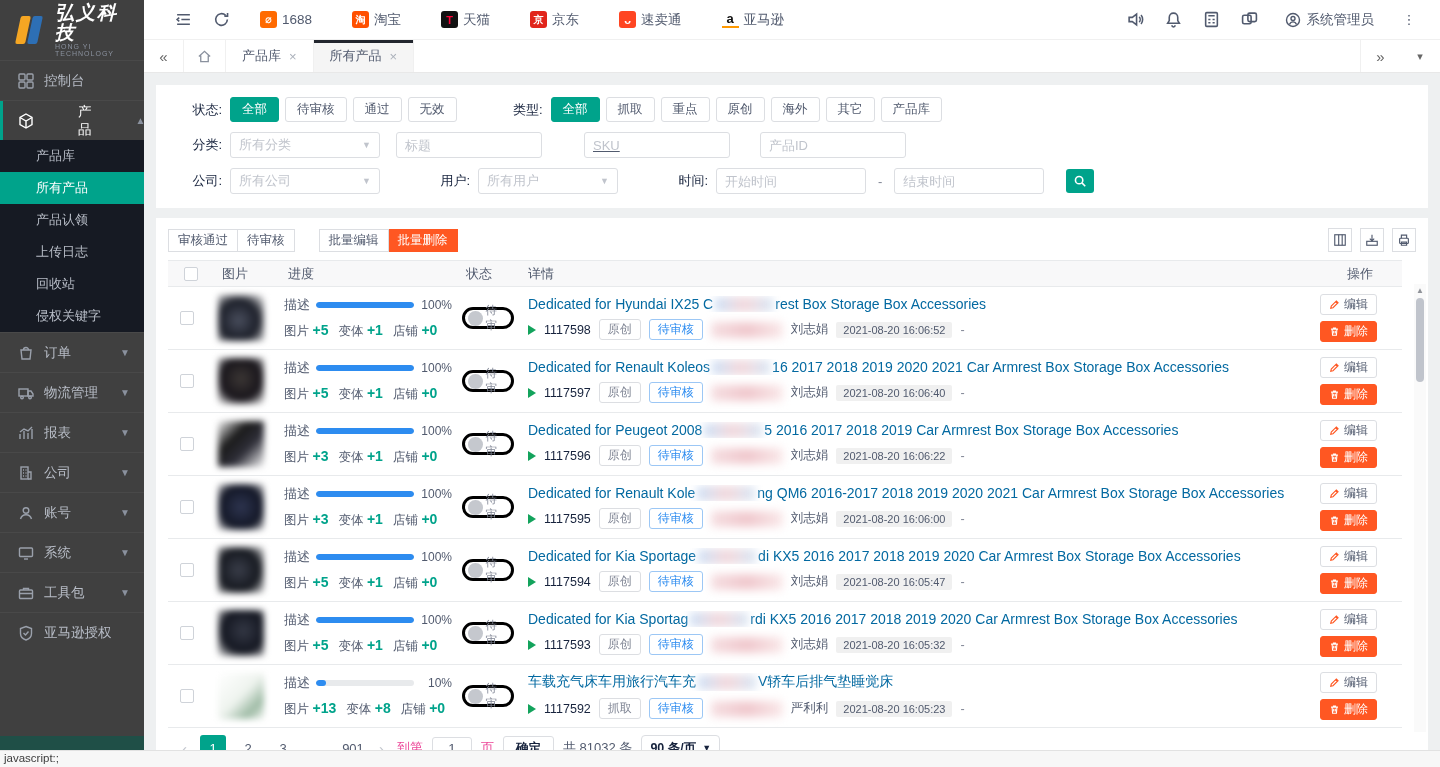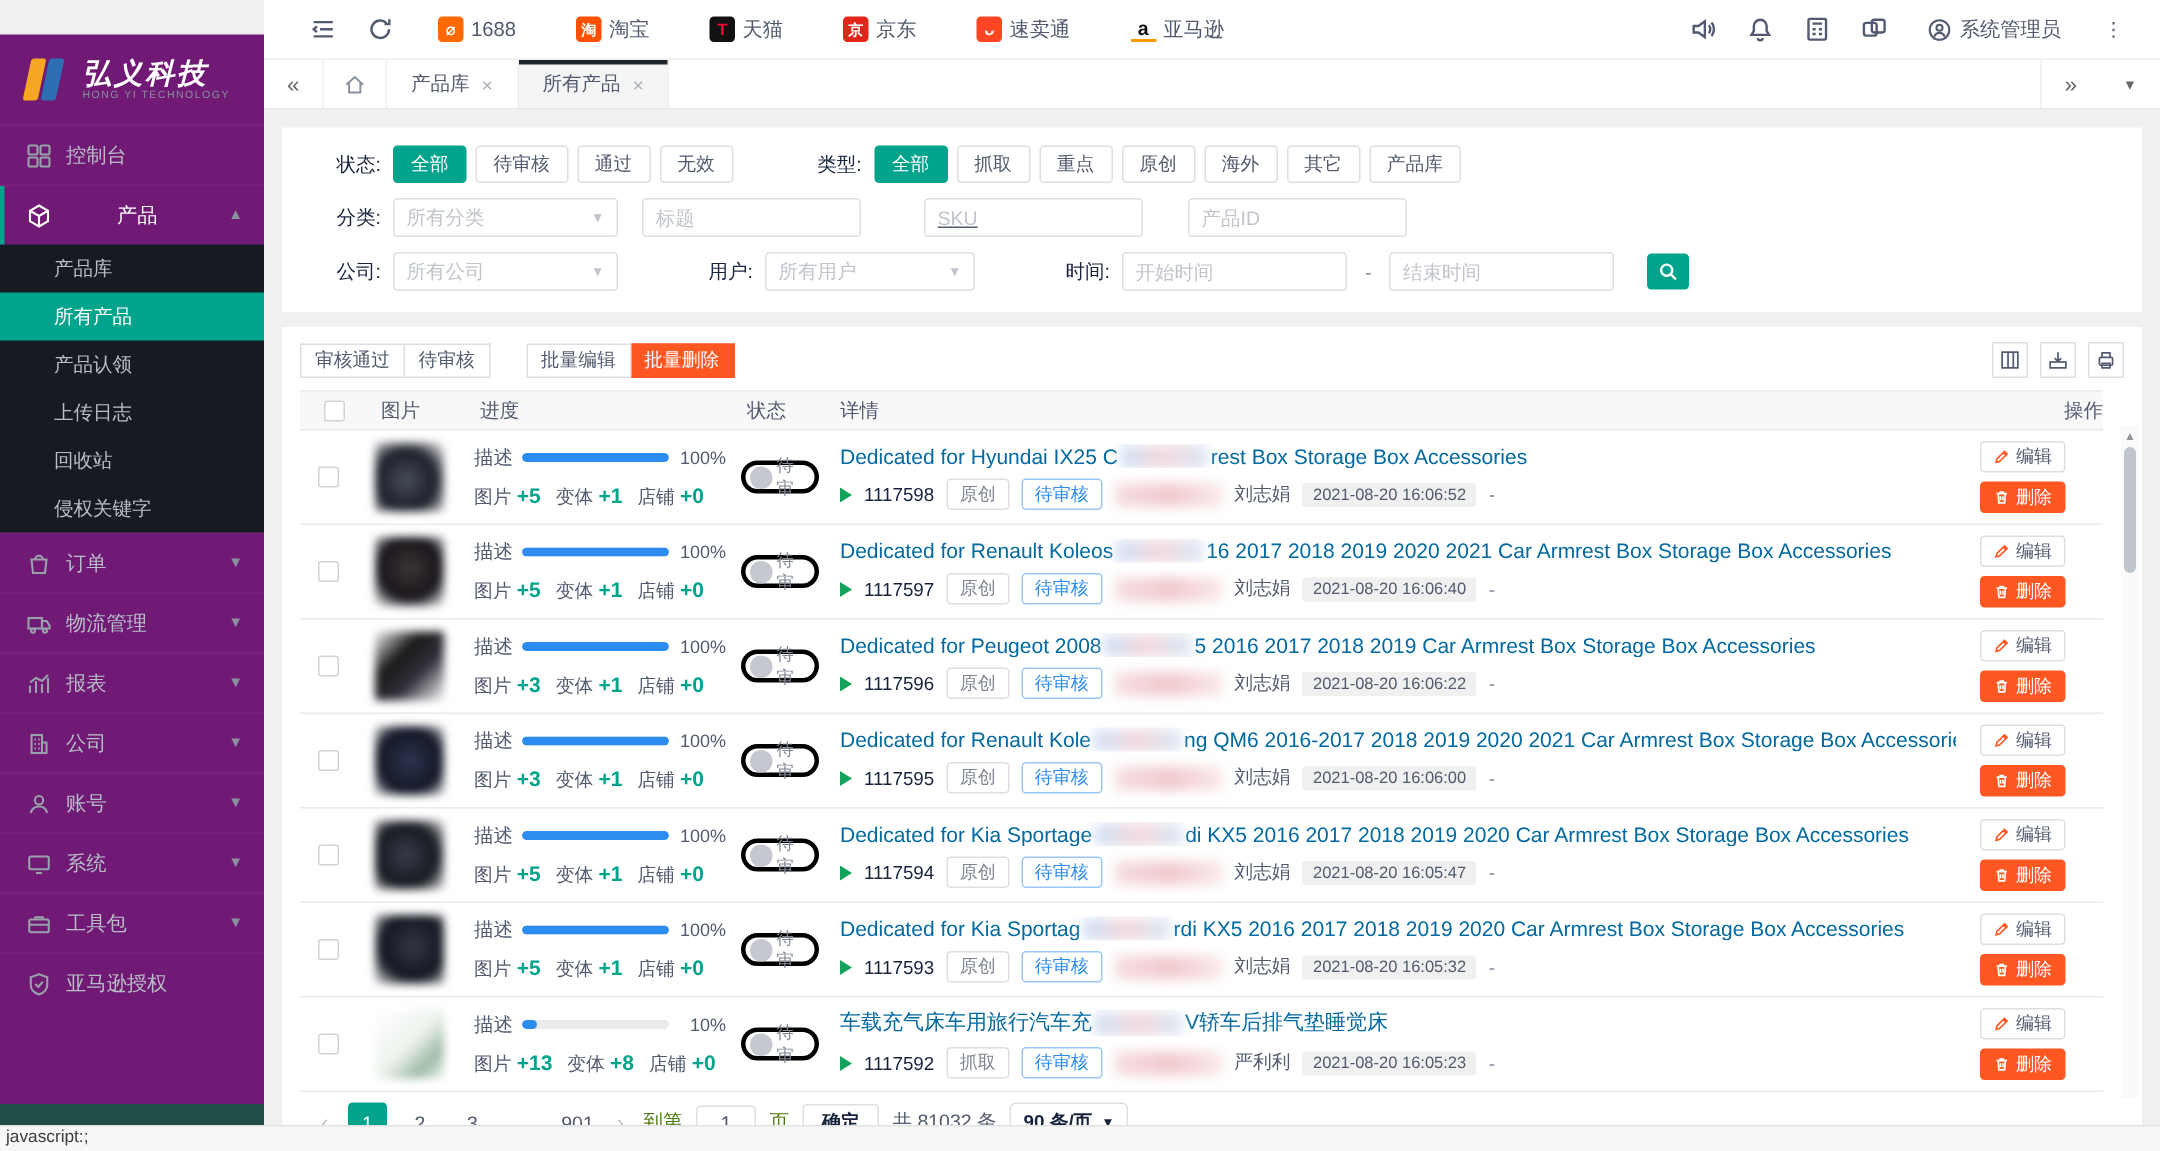--- a/index.html
+++ b/index.html
@@ -1,21 +1,21 @@
 <!DOCTYPE html>
 <html><head>
 <meta charset="utf-8">
 <style>
   * { margin:0; padding:0; box-sizing:border-box; }
   html,body { width:1440px; height:767px; overflow:hidden; background:#eef0f1;
     font-family:"Liberation Sans","DejaVu Sans",sans-serif; font-size:13px; color:#515a6e; }
   .app { display:flex; height:750px; }
 
   
-  .sidebar { width:176px; background:#701a75; color:#b8bdc7; flex-shrink:0; position:relative; overflow:hidden;margin-top:23px; }
+  .sidebar { width:144px; background:#404040; color:#b8bdc7; flex-shrink:0; position:relative; overflow:hidden; }
   .logo { height:60px; display:flex; align-items:center; gap:7px; padding:0 10px 0 14px; }
   .logo-mark { width:34px; height:34px; position:relative; flex-shrink:0; }
   .logo-mark .b1 { position:absolute; left:4px; top:3px; width:10px; height:28px; background:#f5a623; transform:skewX(-12deg); border-radius:2px; }
   .logo-mark .b2 { position:absolute; left:16px; top:3px; width:10px; height:28px; background:#2d6fb5; transform:skewX(-12deg); border-radius:2px; }
   .logo-title { color:#fff; font-size:19px; font-style:italic; font-weight:bold; letter-spacing:2px; line-height:20px; font-family:"Liberation Serif","DejaVu Serif",serif; }
   .logo-sub { color:#8a919e; font-size:7px; letter-spacing:1px; }
   .snav-item { height:40px; display:flex; align-items:center; gap:10px; padding:0 14px 0 18px; cursor:pointer; border-top:1px solid rgba(255,255,255,0.05); position:relative; }
   .snav-item .lbl { flex:1; font-size:13.5px; }
   .snav-item .arrow { font-size:10px; color:#8a919e; }
   .snav-item.open { color:#fff;gap:44px; }
@@ -112,21 +112,21 @@
 
   .vscroll { position:absolute; top:66px; right:2px; width:12px; bottom:36px; background:#fafafa; }
   .vthumb { position:absolute; top:14px; left:2px; width:8px; height:84px; background:#c0c4cc; border-radius:4px; cursor:pointer; }
   .varrow { position:absolute; top:2px; left:2px; width:8px; color:#909399; font-size:8px; text-align:center; cursor:pointer; }
 
   .pager { height:40px; display:flex; align-items:center; gap:9px; padding:0 10px; font-size:13px; }
   .pg-prev,.pg-next { color:#c0c4cc; font-size:15px; cursor:pointer; padding:0 4px; }
   .pg { min-width:26px; height:26px; display:flex; align-items:center; justify-content:center; cursor:pointer; color:#515a6e; border-radius:3px; }
   .pg.cur { background:#00a38b; color:#fff; }
   .pg.dots { color:#c0c4cc; cursor:default; }
-  .goto-lbl { color:#4d7c0f; }
+  .goto-lbl { color:#ec4899; }
   .goto-input { width:40px; height:23px; border:1px solid #dcdee2; border-radius:3px; text-align:center; color:#515a6e; outline:none; }
   .pg-confirm { height:25px; padding:0 12px; background:#fff; border:1px solid #dcdee2; border-radius:3px; color:#17233d; font-weight:bold; cursor:pointer; font-size:12.5px; }
   .pg-total { color:#515a6e; }
   .pg-size { height:26px; border:1px solid #dcdee2; border-radius:4px; display:flex; align-items:center; gap:6px; padding:0 8px; cursor:pointer; color:#17233d; font-weight:bold; font-size:12.5px; }
   .pg-size .ar { font-size:9px; color:#17233d; }
 
   .statusbar { position:fixed; left:0; bottom:0; width:1440px; height:17px; background:#f7f7f7; border-top:1px solid #e2e2e2; font-size:11.5px; color:#3c3c3c; line-height:15px; padding-left:4px; }
 </style>
 </head>
 <body>
@@ -425,21 +425,21 @@
         </div>
 
         <div class="grid-row thead" style="margin-right:14px;">
           <div>
               <div class="cb"></div>
             </div>
           <div>图片</div>
           <div>进度</div>
           <div>状态</div>
           <div>详情</div>
-          <div style="text-align:right;">操作</div>
+          <div style="text-align:center;">操作</div>
         </div>
 
         <div class="tbody">
   <div class="grid-row trow">
     <div>
                 <div class="cb"></div>
               </div>
     <div>
                 <div class="pimg" style="background:radial-gradient(circle at 45% 55%, #4a4f5e 0%, #1b1e28 55%, #f2f2f2 96%)"></div>
               </div>

